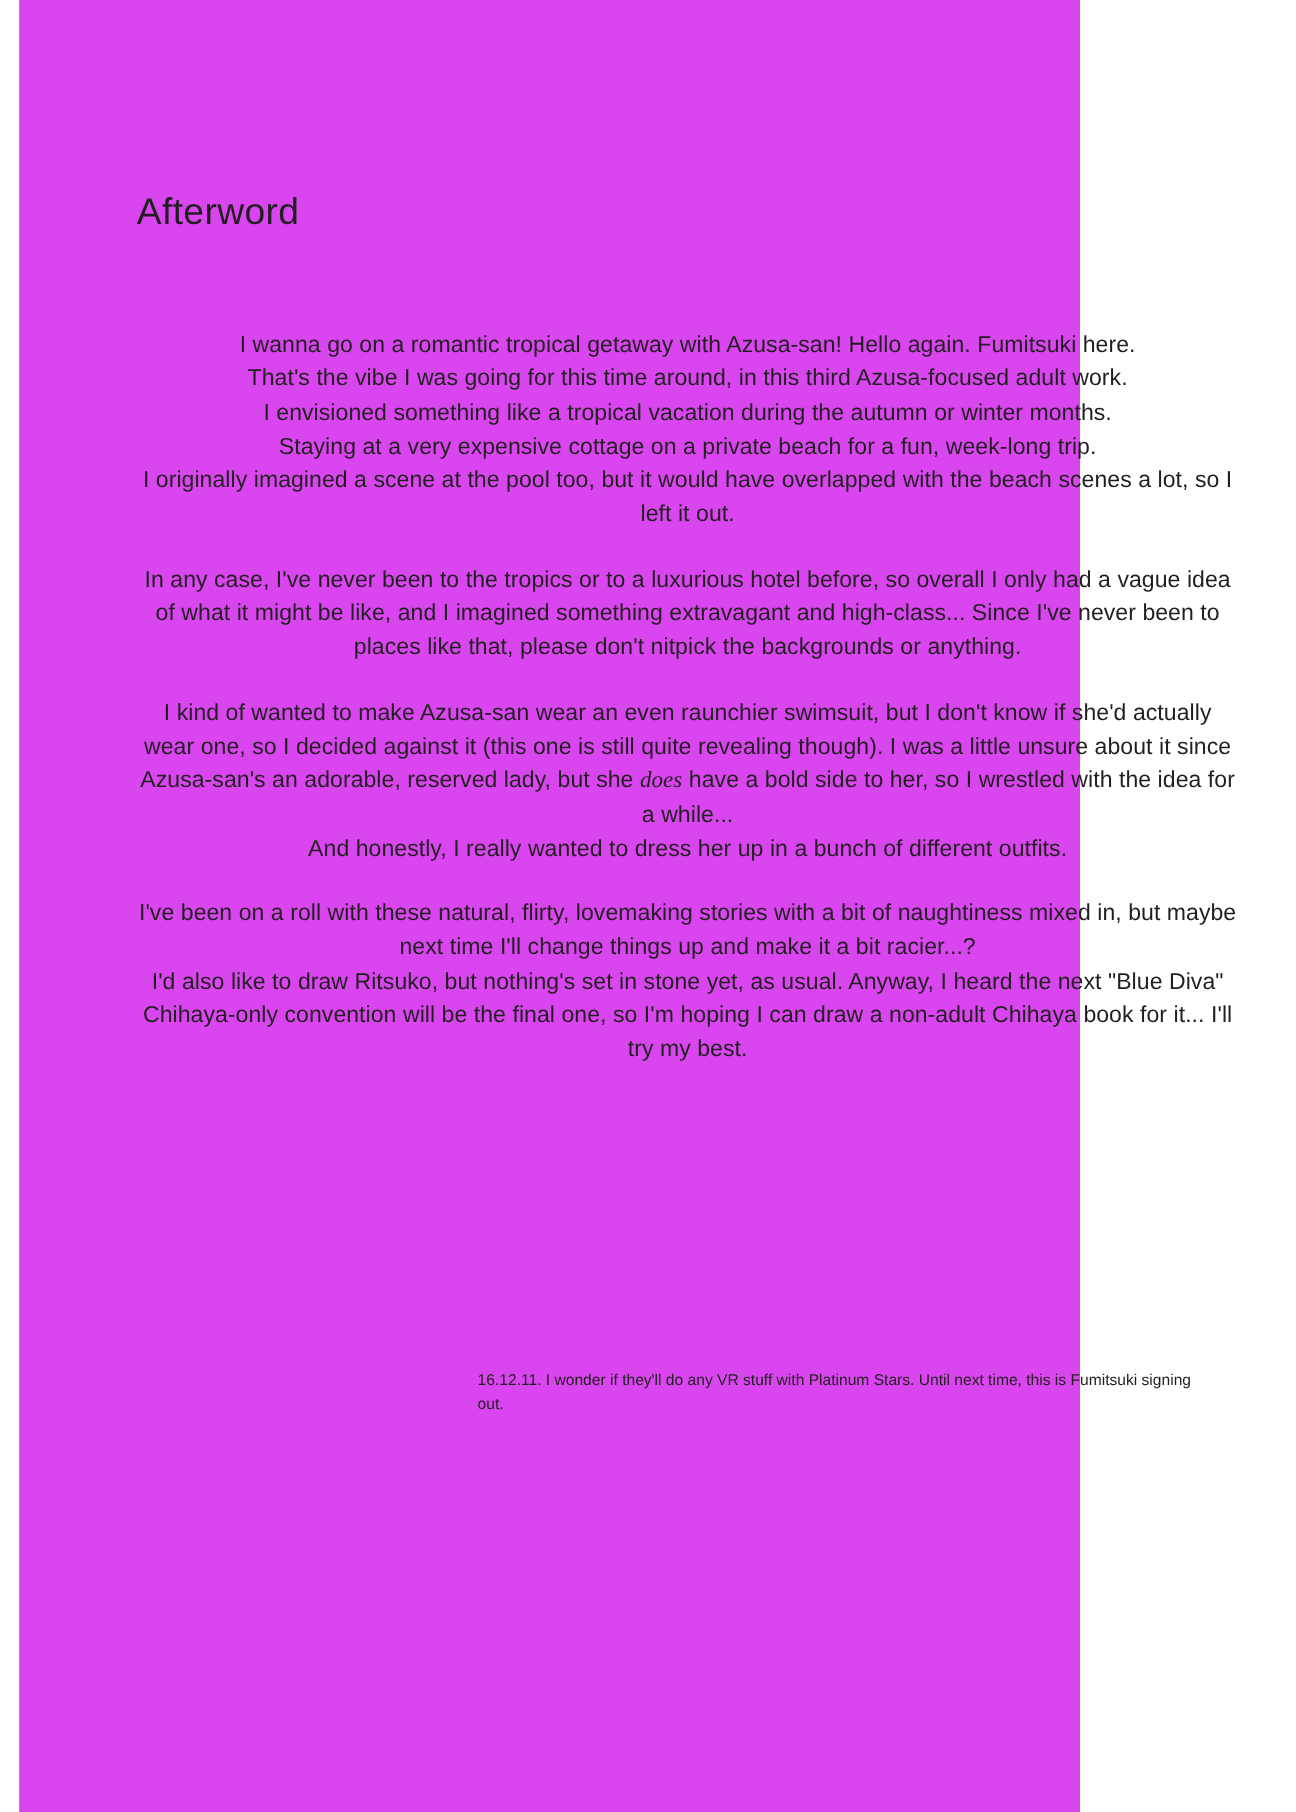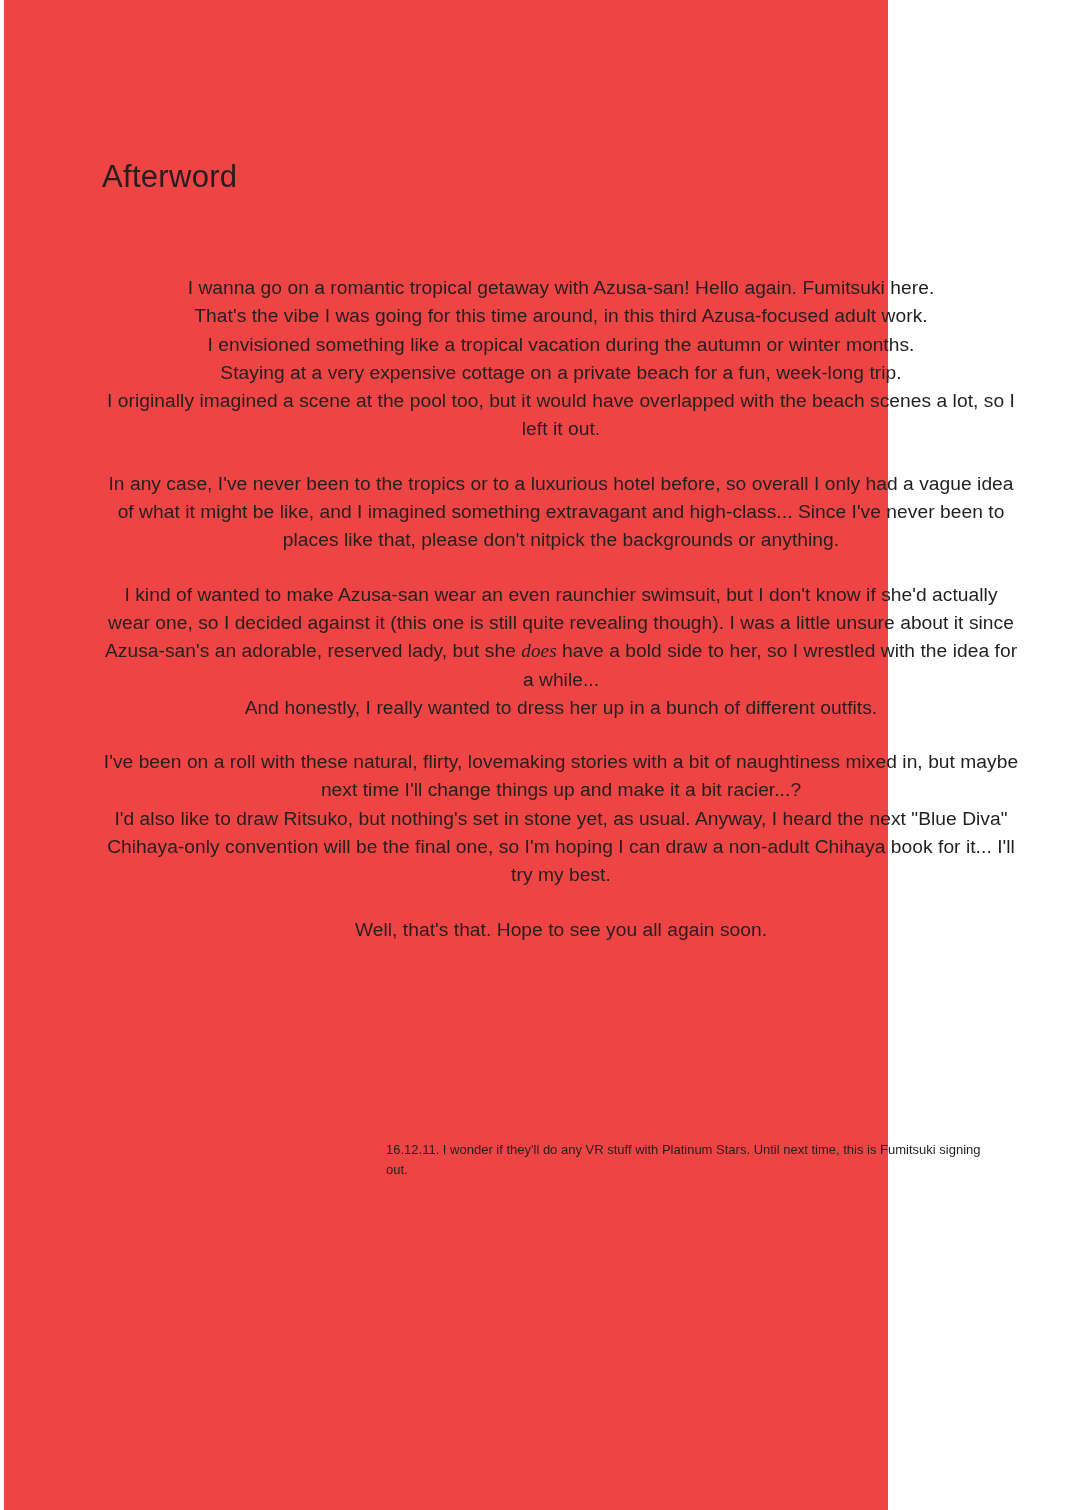--- a/index.html
+++ b/index.html
@@ -10,24 +10,24 @@
   body {
     width: 1080px;
     height: 1510px;
     font-family: "Liberation Sans", sans-serif;
     color: #231f20;
     position: relative;
     overflow: hidden;
   }
   .page {
     position: absolute;
-    top: 0; left: 4px;
+    top: 0; left: 16px;
     width: 884px;
     height: 1510px;
-    background: #ef4444;
+    background: #d946ef;
   }
   .title {
     position: absolute;
     left: 98px;
     top: 138px;
     font-size: 31px;
     font-weight: 400;
     letter-spacing: 0.3px;
     color: #231f20;
   }
@@ -62,18 +62,17 @@
 
 <div class="page">
 
   <h1 class="title">Afterword</h1>
 
   <div class="body-block">
     <p class="para">I wanna go on a romantic tropical getaway with Azusa-san! Hello again. Fumitsuki here.<br>That's the vibe I was going for this time around, in this third Azusa-focused adult work.<br>I envisioned something like a tropical vacation during the autumn or winter months.<br>Staying at a very expensive cottage on a private beach for a fun, week-long trip.<br>I originally imagined a scene at the pool too, but it would have overlapped with the beach scenes a lot, so I left it out.</p>
     <p class="para">In any case, I've never been to the tropics or to a luxurious hotel before, so overall I only had a vague idea of what it might be like, and I imagined something extravagant and high-class... Since I've never been to places like that, please don't nitpick the backgrounds or anything.</p>
     <p class="para"><span>I kind of wanted to make Azusa-san wear an even raunchier swimsuit, but I don't know if she'd actually wear one, so I decided against it (this one is still quite revealing though). I was a little unsure about it since Azusa-san's an adorable, reserved lady, but she </span><em>does</em><span> have a bold side to her, so I wrestled with the idea for a while...<br>And honestly, I really wanted to dress her up in a bunch of different outfits.</span></p>
     <p class="para">I've been on a roll with these natural, flirty, lovemaking stories with a bit of naughtiness mixed in, but maybe next time I'll change things up and make it a bit racier...?<br>I'd also like to draw Ritsuko, but nothing's set in stone yet, as usual. Anyway, I heard the next "Blue Diva" Chihaya-only convention will be the final one, so I'm hoping I can draw a non-adult Chihaya book for it... I'll try my best.</p>
-    <p class="para">Well, that's that. Hope to see you all again soon.</p>
   </div>
 
   <div class="footnote">16.12.11. I wonder if they'll do any VR stuff with Platinum Stars. Until next time, this is Fumitsuki signing out.</div>
 
 </div>
 
 </body></html>

